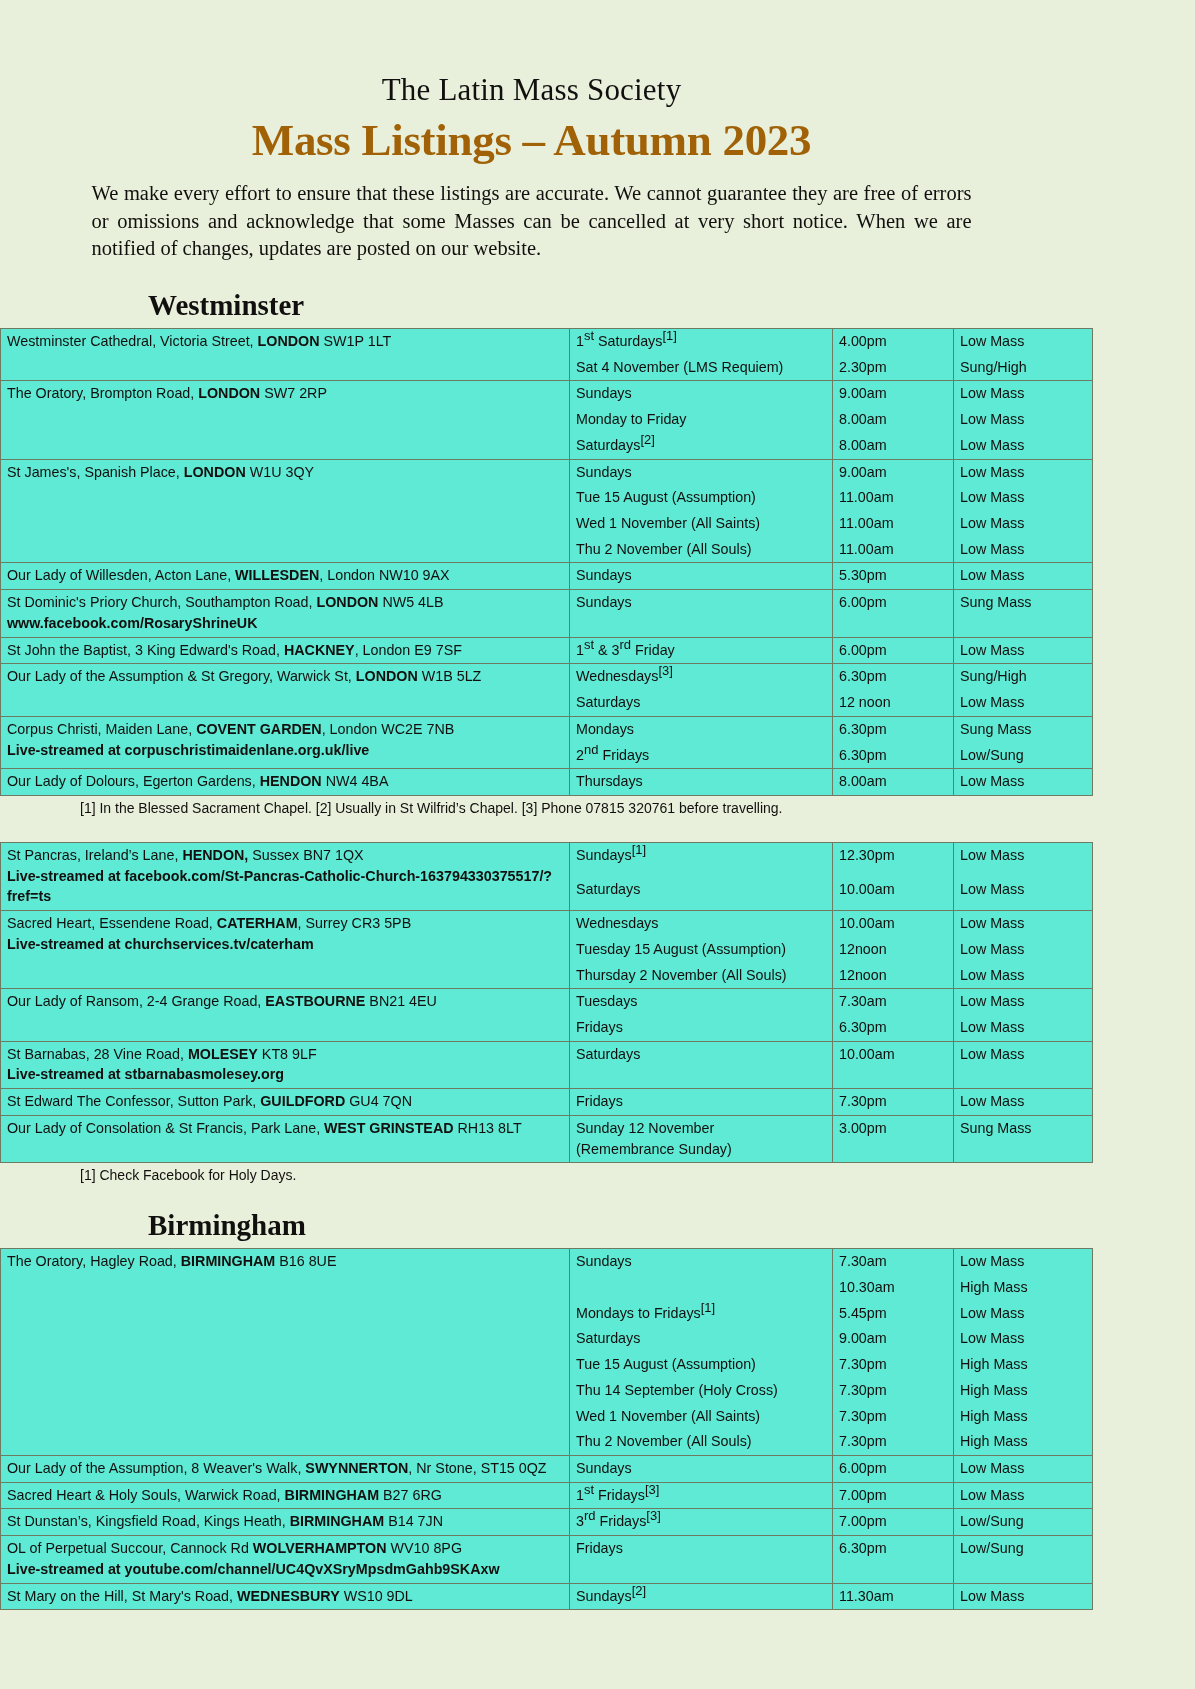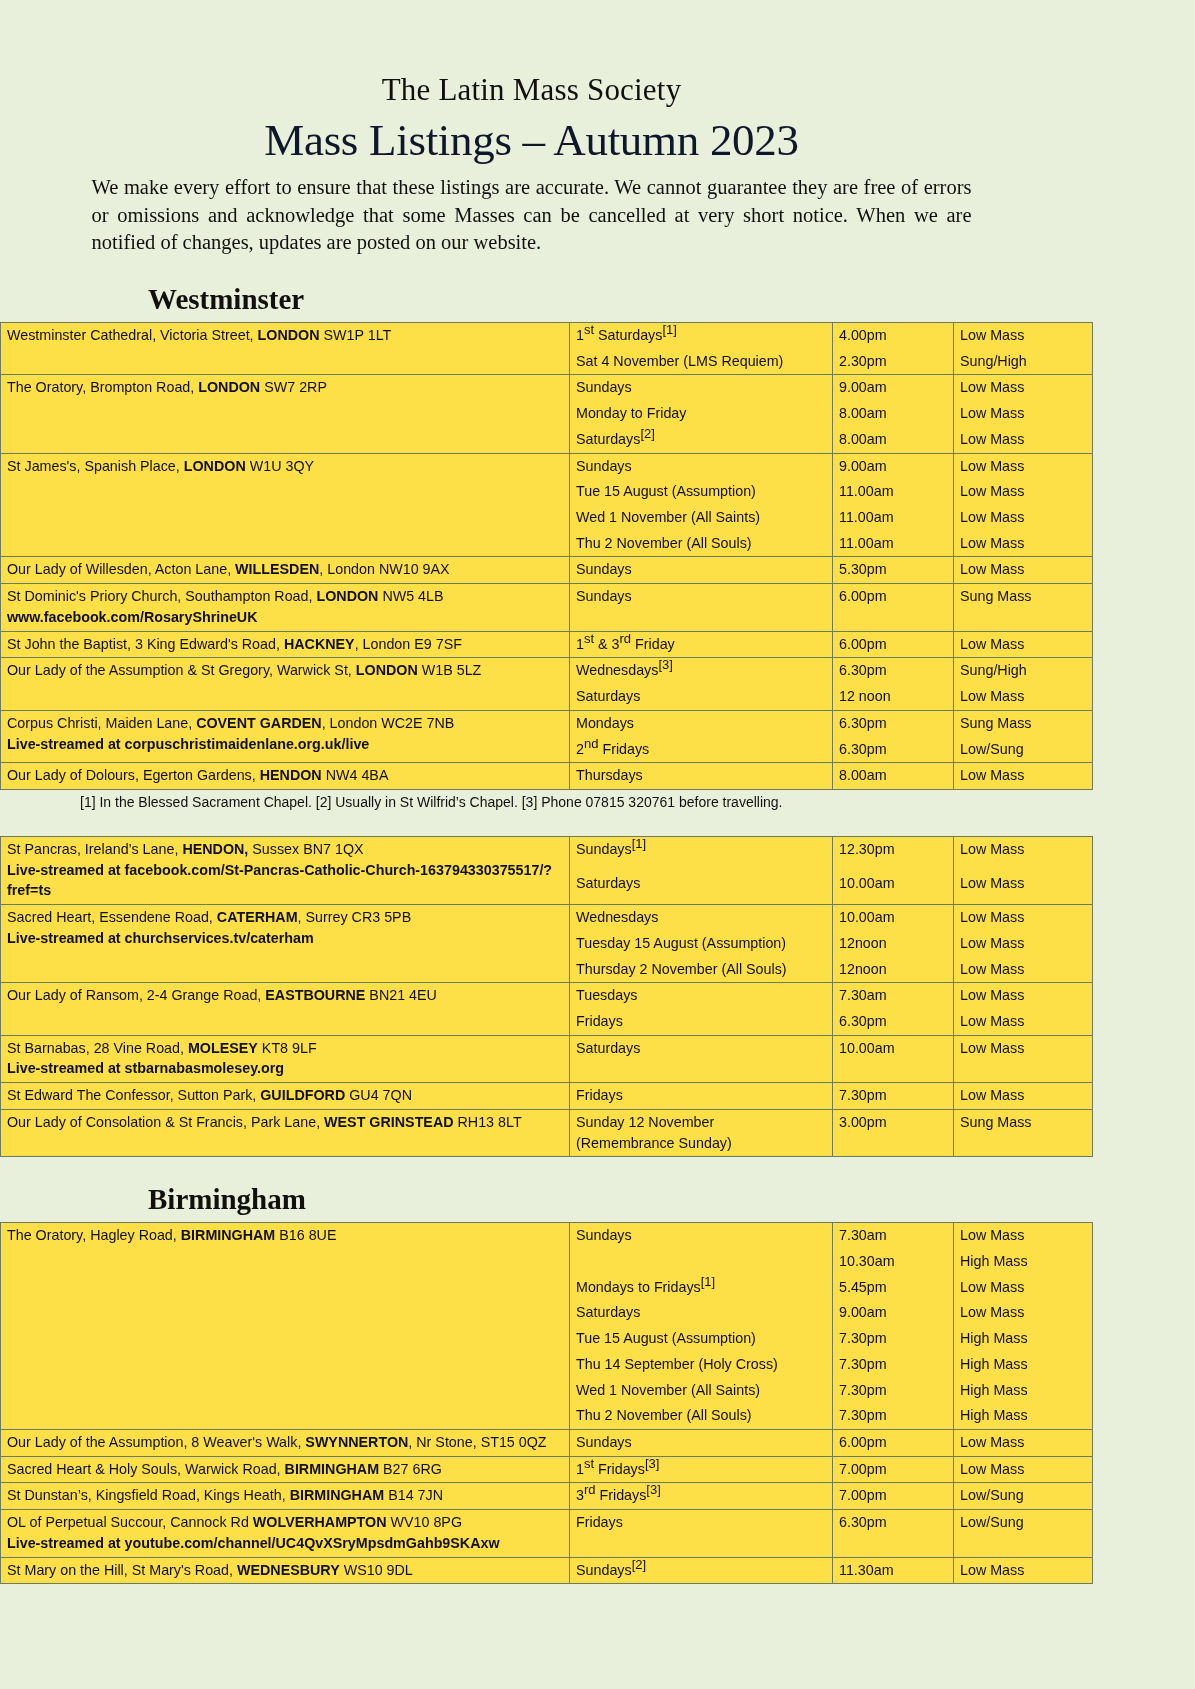--- a/index.html
+++ b/index.html
@@ -28,51 +28,51 @@
   }
   .org-title {
     font-family: "Liberation Serif", serif;
     font-size: 31px;
     letter-spacing: 0.2px;
     color: #12100e;
   }
   .main-title {
     font-family: "Liberation Serif", serif;
     font-size: 45px;
-    font-weight: normal;
+    font-weight: bold;
     margin-top: 6px;
     letter-spacing: -0.3px;
-    color: #0f172a;
+    color: #a16207;
   }
   .intro {
     font-family: "Liberation Serif", serif;
     font-size: 20.5px;
     line-height: 1.35;
     text-align: justify;
     width: 880px;
-    margin: 8px auto 0 auto;
+    margin: 14px auto 0 auto;
     color: #12100e;
   }
   .section {
     margin-top: 26px;
   }
   .section-title {
     font-family: "Liberation Serif", serif;
     font-size: 29px;
     font-weight: bold;
     margin-left: 148px;
     margin-bottom: 6px;
     color: #12100e;
   }
   table.listing {
     border-collapse: collapse;
     width: 1040px;
     margin: 0 auto;
     table-layout: fixed;
-    background: #fde047;
+    background: #5eead4;
   }
   table.listing td {
     border: 1px solid #6f7a62;
     font-size: 14.3px;
     padding: 2px 6px 3px 6px;
     vertical-align: top;
     line-height: 1.45;
     color: #12100e;
   }
   td.place { width: 556px; }
@@ -262,20 +262,21 @@
               <td class="kind">Low Mass</td>
             </tr>
             <tr>
               <td class="place" rowspan="1">Our Lady of Consolation &amp; St Francis, Park Lane, <b>WEST GRINSTEAD</b> RH13 8LT</td>
               <td class="when">Sunday 12 November<br>(Remembrance Sunday)</td>
               <td class="time">3.00pm</td>
               <td class="kind">Sung Mass</td>
             </tr>
           </tbody>
         </table>
+        <div class="footnote">[1] Check Facebook for Holy Days.</div>
       </div>
       <div class="section">
         <div class="section-title">Birmingham</div>
         <table class="listing">
           <tbody>
             <tr>
               <td class="place" rowspan="8">The Oratory, Hagley Road, <b>BIRMINGHAM</b> B16 8UE</td>
               <td class="when nbb">Sundays</td>
               <td class="time nbb">7.30am</td>
               <td class="kind nbb">Low Mass</td>

